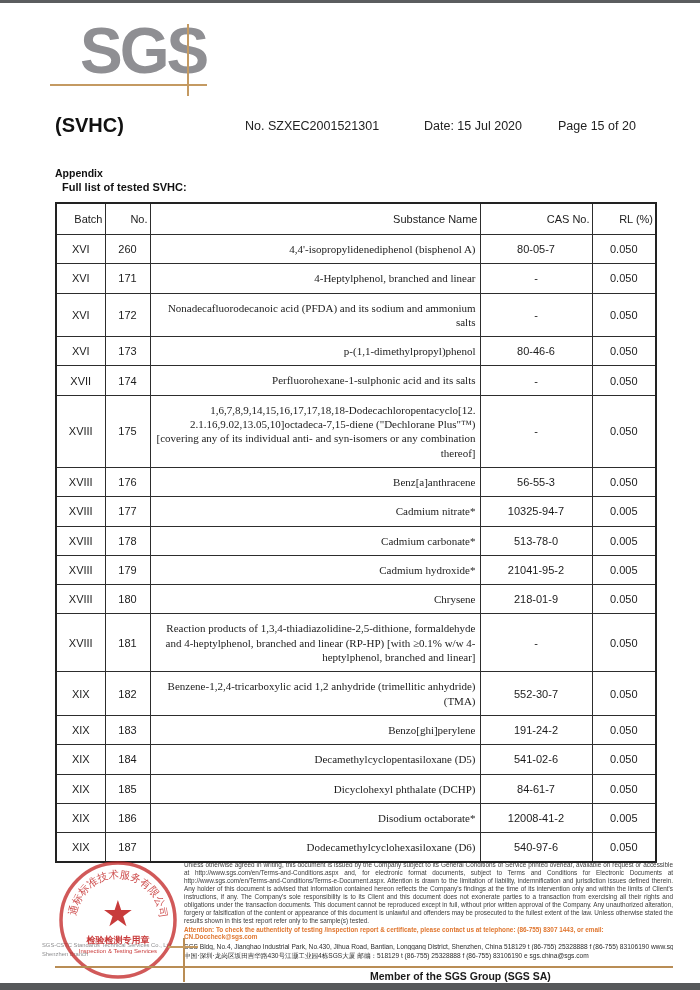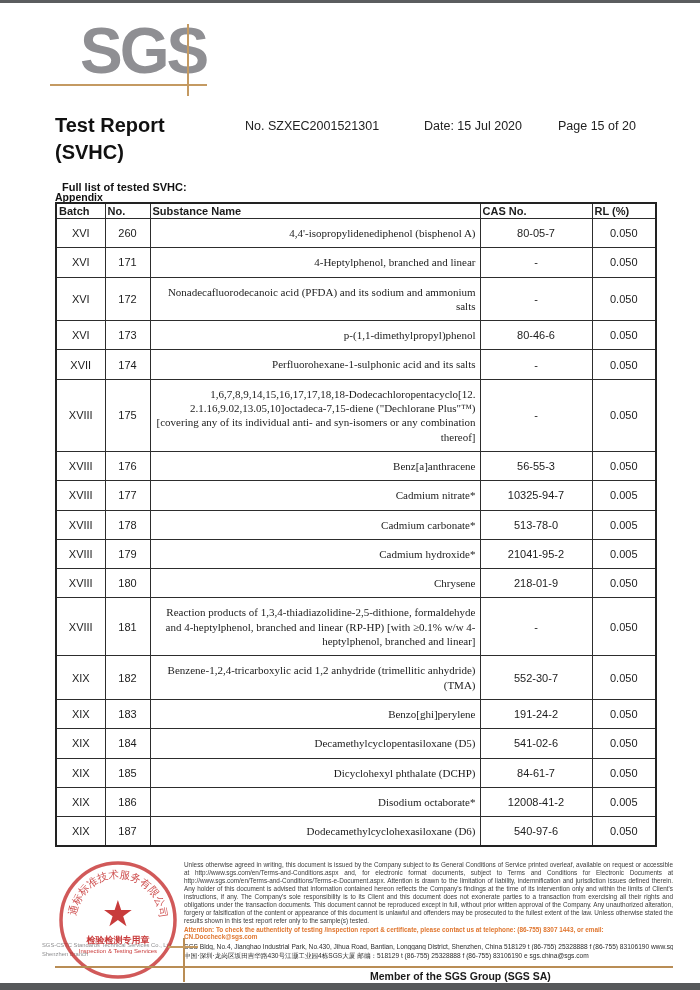--- a/index.html
+++ b/index.html
@@ -19,32 +19,32 @@
   }
   .crosshair-h { position:absolute; left:50px; top:84px; width:157px; height:2px; background:#c49a62; }
   .crosshair-v { position:absolute; left:187px; top:24px; width:2px; height:72px; background:#c49a62; }
 
   
   .title { position:absolute; left:55px; top:112px; font-size:20px; font-weight:bold; color:#111; line-height:1.35; }
   .hdr-item { position:absolute; top:119px; font-size:12.5px; color:#222; }
   .hdr-no   { left:245px;text-align:center; }
   .hdr-date { left:424px; }
   .hdr-page { left:558px; }
-  .appendix { position:absolute; left:55px; top:167px; font-size:10.5px; font-weight:bold; color:#111;margin-top:24px; }
+  .appendix { position:absolute; left:55px; top:167px; font-size:10.5px; font-weight:bold; color:#111; }
   .fulllist { position:absolute; left:55px; top:181px; font-size:11px; font-weight:bold; color:#111;margin-left:7px; }
 
   
   table.svhc {
     position:absolute; left:55px; top:202px; width:600px;
     border-collapse:collapse; table-layout:fixed;
     font-size:11px; color:#1c1c1c;
   }
   table.svhc th, table.svhc td { border:1px solid #2d2d2d; vertical-align:middle; }
   table.svhc { border:2px solid #222; }
-  table.svhc th { font-weight:bold; text-align:left; padding:1px 2px; font-size:11px; }
+  table.svhc th { font-weight:normal; text-align:right; padding:9px 2px; font-size:11px; }
   table.svhc td { padding:7px 4px; }
   td.col-batch, td.col-no, td.col-cas, td.col-rl { text-align:center; }
   td.col-substance { text-align:right; padding-left:5px; padding-right:6px; line-height:1.3;font-family:Liberation Serif, serif; }
   col.c-batch { width:49px; } col.c-no { width:45px; } col.c-sub { width:330px; }
   col.c-cas { width:112px; } col.c-rl { width:64px; }
 
   
   .footer-text { position:absolute; left:184px; top:861px; width:489px; }
   .legal { font-size:6.4px; line-height:1.24; color:#3c3c3c; text-align:justify; }
   .attention { font-size:6.4px; line-height:1.24; color:#e0762f; font-weight:bold; margin-top:1px; }
@@ -62,21 +62,20 @@
 
 <div class="page">
 
   <div class="top-bar"></div>
 
   <div class="logo-text">SGS</div>
   <div class="crosshair-h"></div>
   <div class="crosshair-v"></div>
 
   <div class="title">
-    <div>Test Report</div>
     <div>(SVHC)</div>
   </div>
   <div class="hdr-item hdr-no">No. SZXEC2001521301</div>
   <div class="hdr-item hdr-date">Date: 15 Jul 2020</div>
   <div class="hdr-item hdr-page">Page 15 of 20</div>
 
   <div class="appendix">Appendix</div>
   <div class="fulllist">Full list of tested SVHC:</div>
 
   <table class="svhc">

